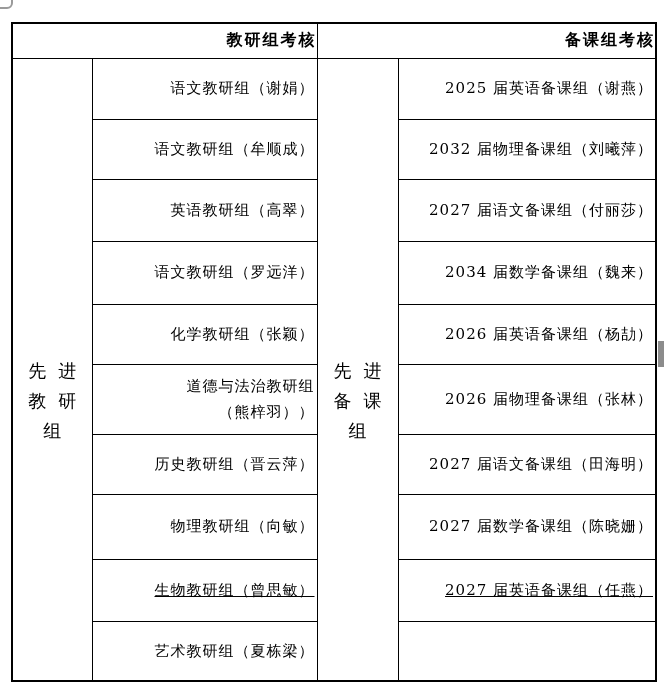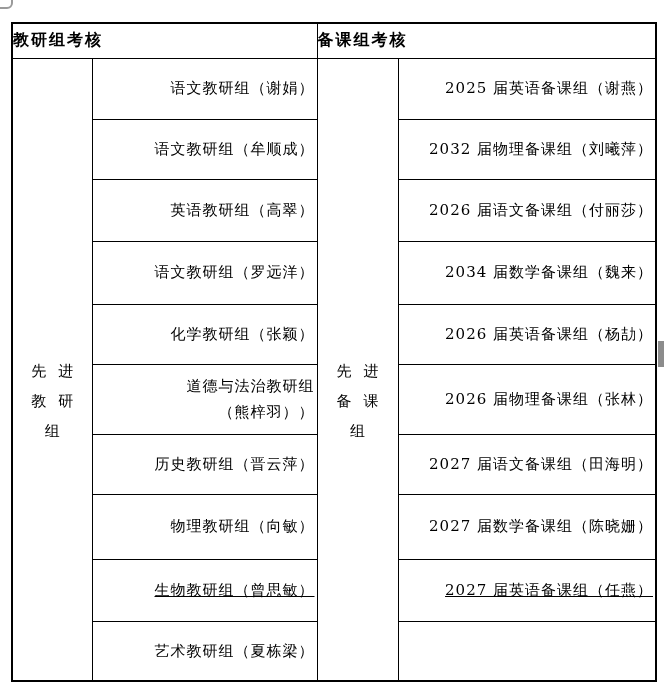--- a/index.html
+++ b/index.html
@@ -33,33 +33,33 @@
     background: #ffffff;
   }
   table.assessment, table.assessment th, table.assessment td {
     border: 1px solid #000000;
   }
   table.assessment { border: 2px solid #000000; }
 
   th.hdr {
     height: 35px;
     font-size: 16px; font-weight: bold;
-    text-align: left; vertical-align: middle;
+    text-align: right; vertical-align: middle;
     letter-spacing: 2px;
   }
   td.cell {
     font-size: 15px;
     text-align: right; vertical-align: middle;
     letter-spacing: 1px;
     line-height: 1.5;
     padding: 2px;
   }
   td.label-cell {
     text-align: center; vertical-align: middle;
-    font-size: 15px;
+    font-size: 18px;
     padding-top: 64px;
   }
   td.label-cell .lbl {
     display: block;
     text-align: center;
     letter-spacing: 12px;
     padding-left: 12px;
     line-height: 30px;
   }
   td.cell .wrap-line { display: block; line-height: 26px; }
@@ -108,21 +108,21 @@
           <span class="lbl">备课组</span>
         </td>
         <td class="cell">2025 届英语备课组（谢燕）</td>
       </tr>
       <tr class="r2">
         <td class="cell">语文教研组（牟顺成）</td>
         <td class="cell">2032 届物理备课组（刘曦萍）</td>
       </tr>
       <tr class="r3">
         <td class="cell">英语教研组（高翠）</td>
-        <td class="cell">2026 届语文备课组（付丽莎）</td>
+        <td class="cell">2027 届语文备课组（付丽莎）</td>
       </tr>
       <tr class="r4">
         <td class="cell">语文教研组（罗远洋）</td>
         <td class="cell">2034 届数学备课组（魏来）</td>
       </tr>
       <tr class="r5">
         <td class="cell">化学教研组（张颖）</td>
         <td class="cell">2026 届英语备课组（杨劼）</td>
       </tr>
       <tr class="r6">

